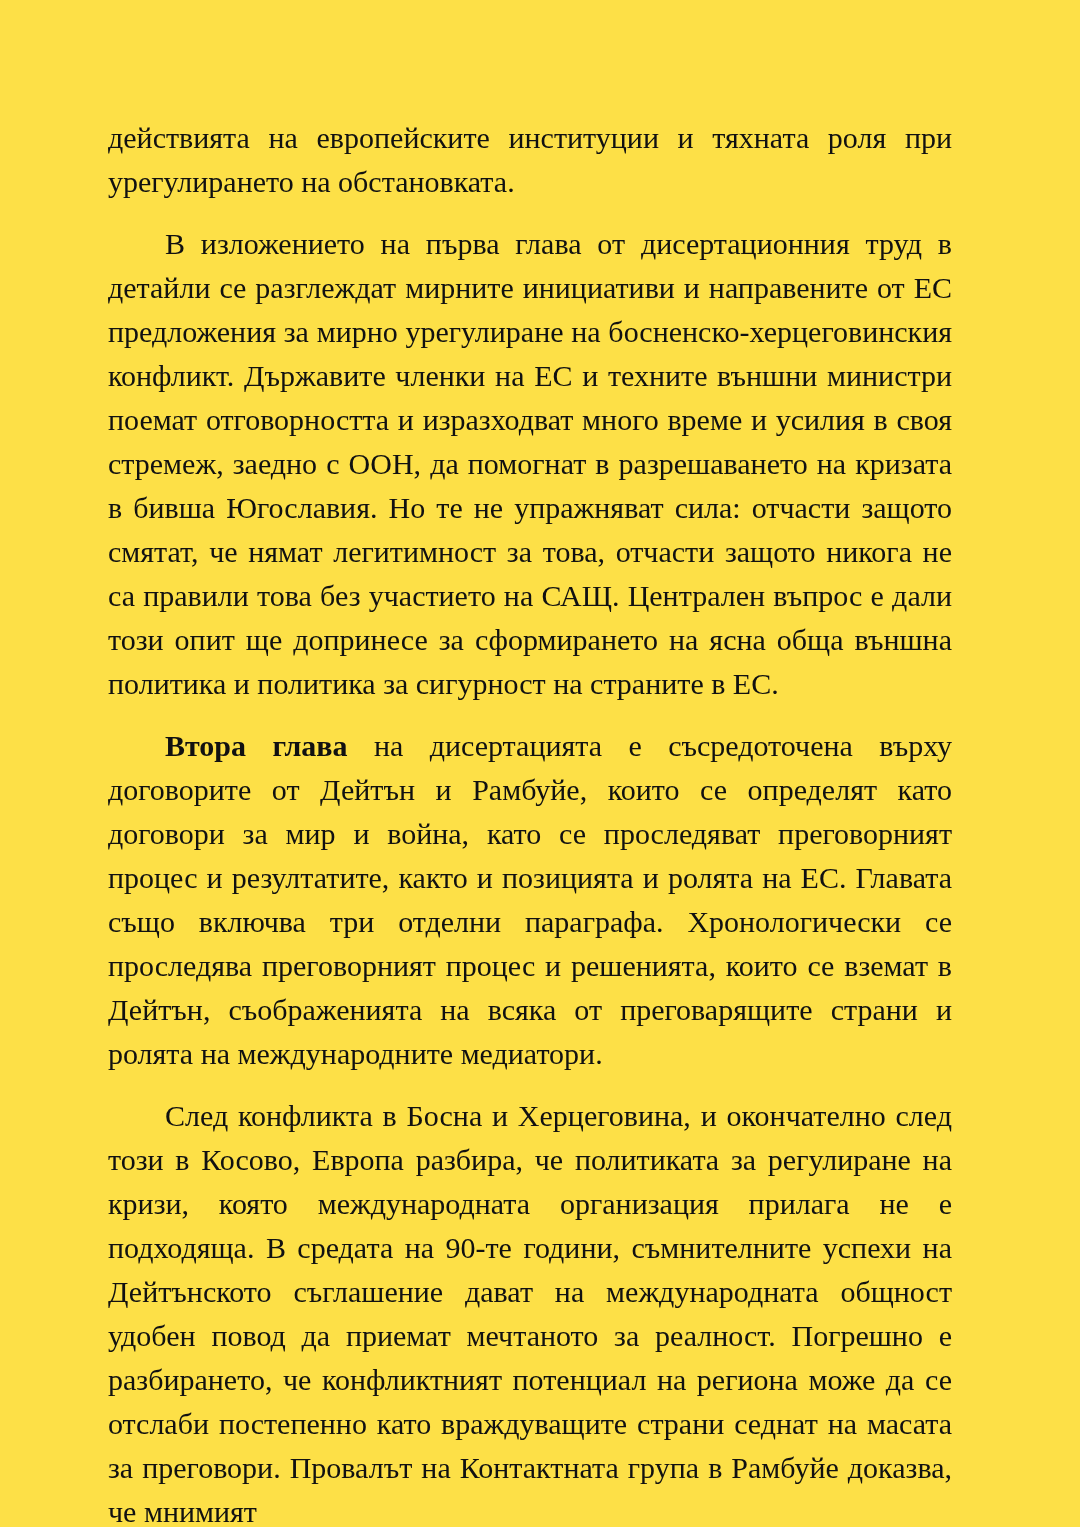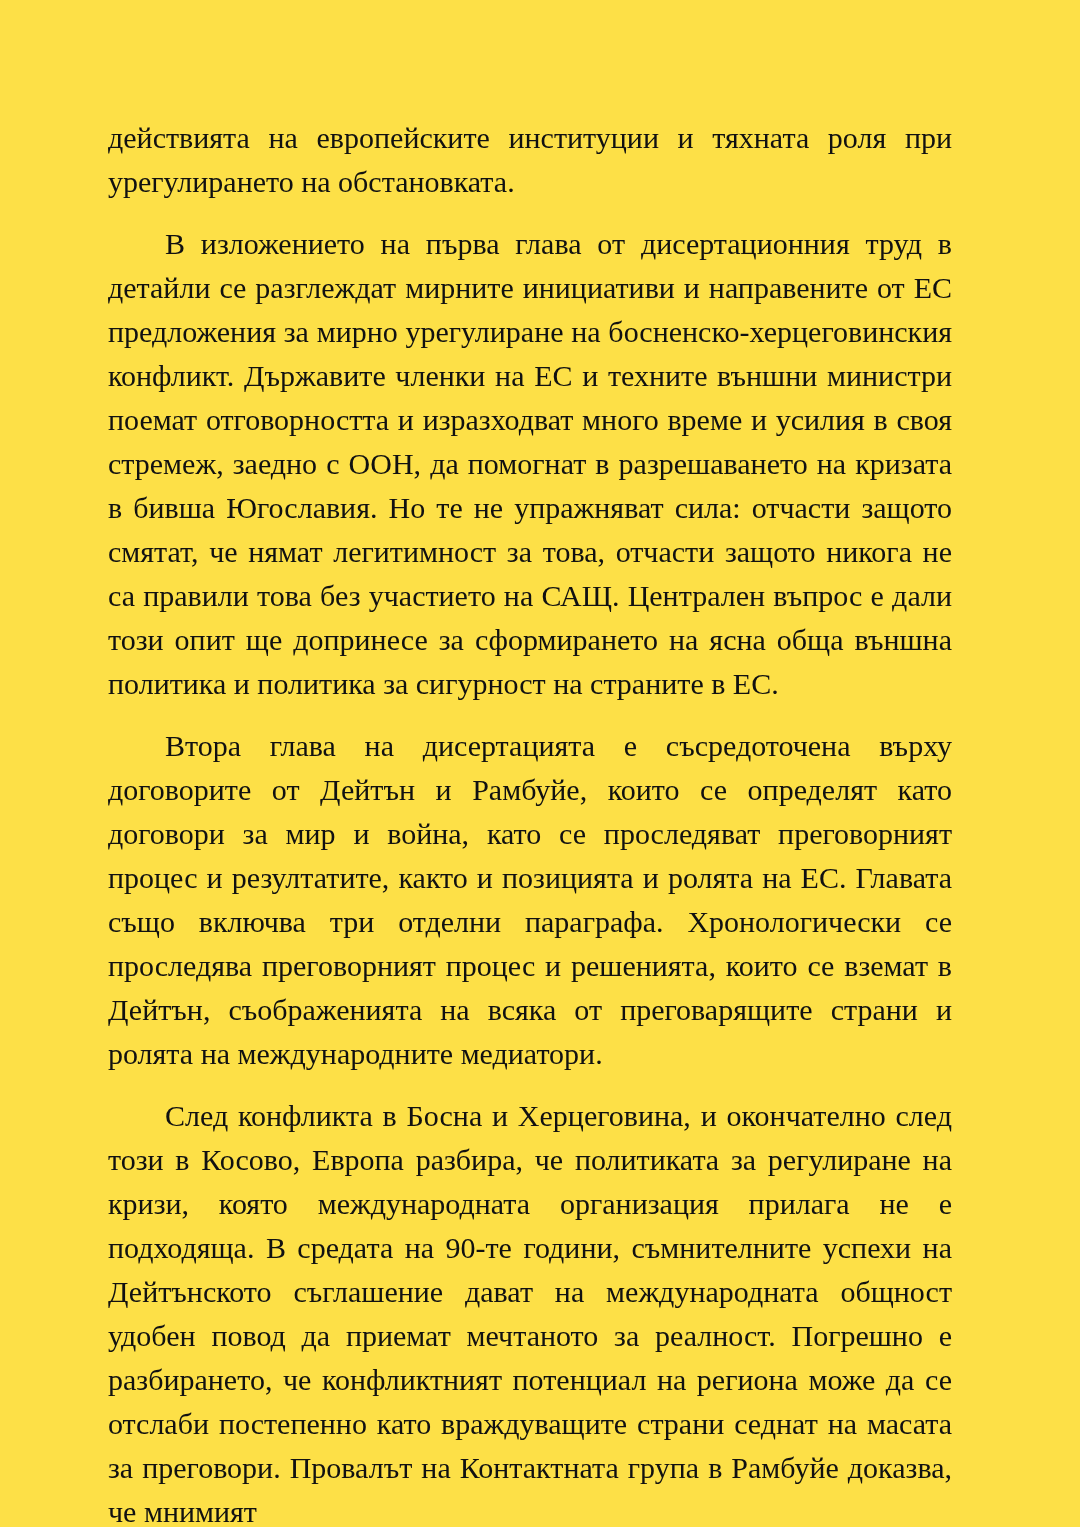--- a/index.html
+++ b/index.html
@@ -25,21 +25,21 @@
     color: #111111;
     text-align: justify;
   }
   .para {
     margin: 0 0 18px 0;
     text-indent: 57px;
   }
   .para.no-indent {
     text-indent: 0;
   }
-  .run-bold   { font-weight: normal; }
+  .run-bold   { font-weight: bold; }
   .run-italic { }
 </style>
 </head>
 <body>
 
 <div class="page">
   <div class="content">
 
     <p class="para no-indent">
       <span class="run-normal">действията на европейските институции и тяхната роля при урегулирането на обстановката.</span>

